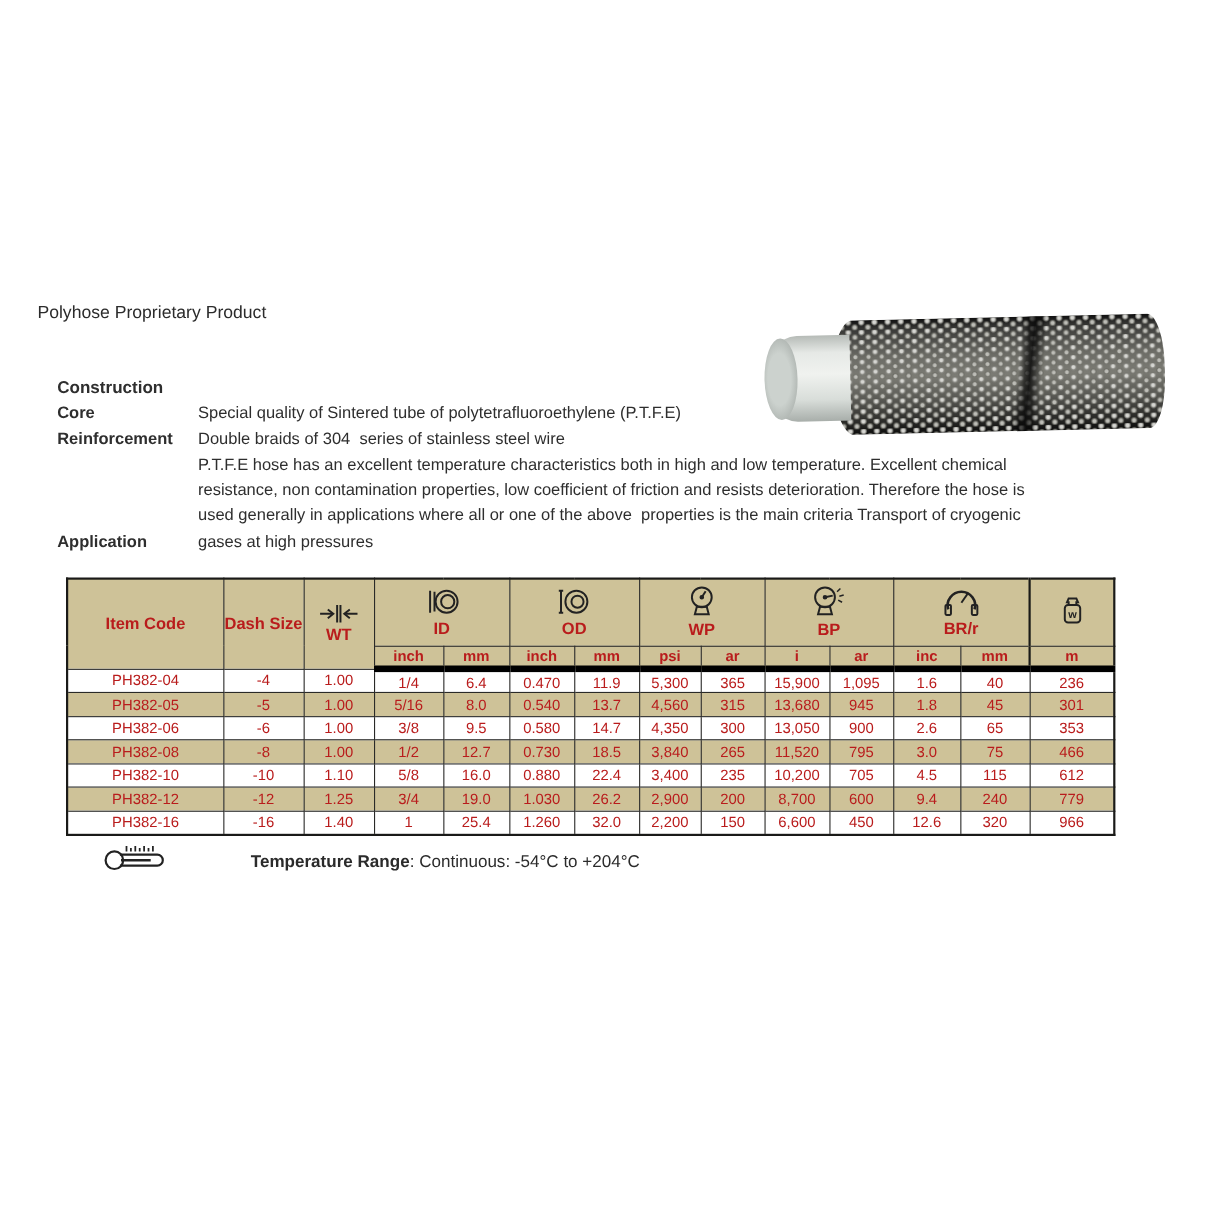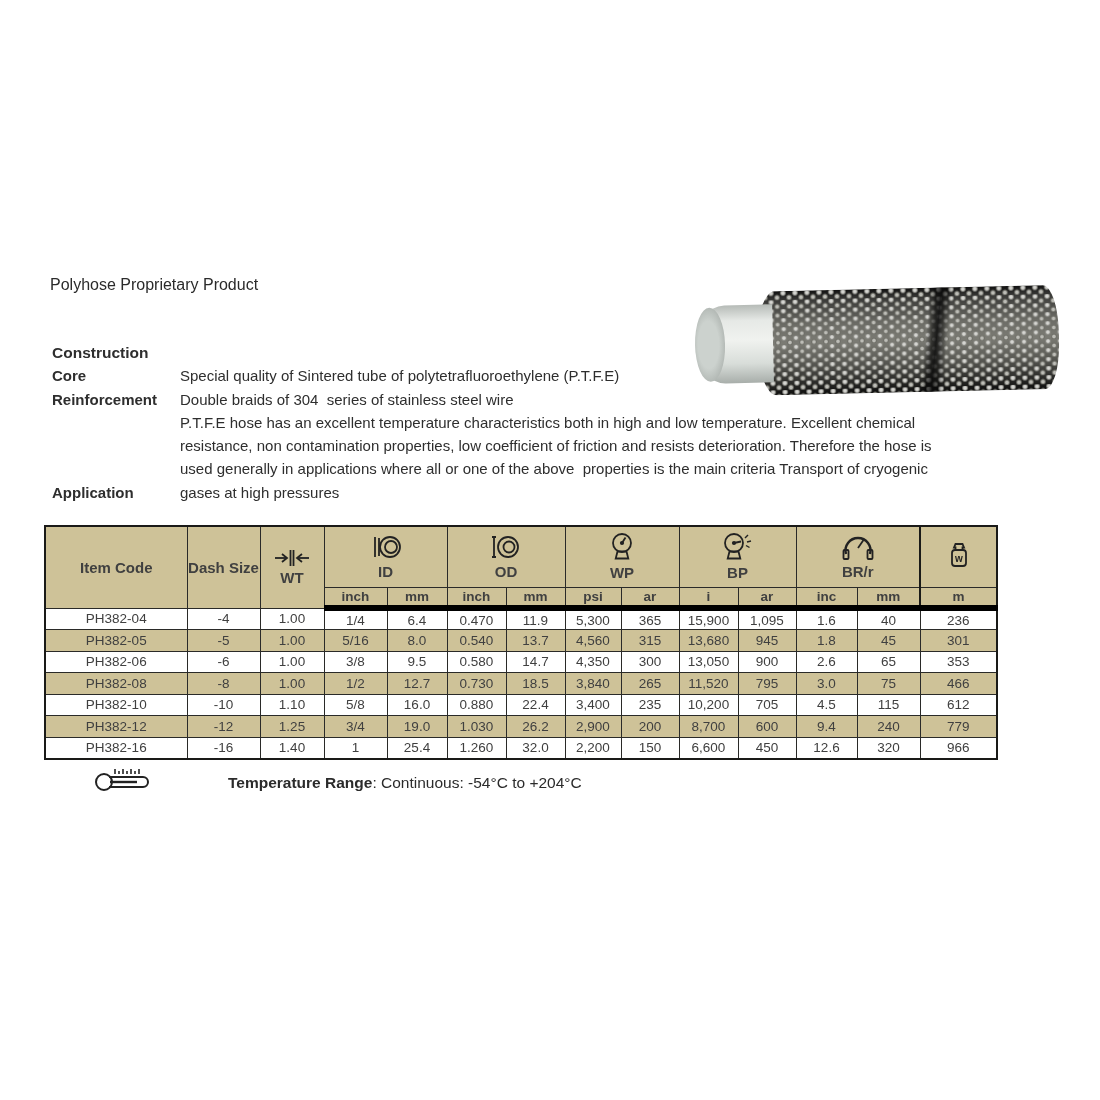--- a/index.html
+++ b/index.html
@@ -9,21 +9,21 @@
     --text-col:#2e2e2e;
   }
   *{margin:0;padding:0;box-sizing:border-box;}
   html,body{background:#ffffff;}
   .sheet{
     position:relative;width:1100px;height:1100px;background:#ffffff;
     font-family:"Liberation Sans", sans-serif;color:var(--text-col);overflow:hidden;
   }
   
   .title{position:absolute;left:50px;top:240px;font-size:26px;font-weight:bold;color:#2b2b2b;letter-spacing:.5px;}
-  .subtitle{position:absolute;left:50px;top:276px;font-size:16px;color:#2b2b2b;}
+  .subtitle{position:absolute;left:34px;top:276px;font-size:16px;color:#2b2b2b;}
   
   .construction{position:absolute;left:52px;top:341px;width:900px;font-size:15px;line-height:23.3px;}
   .cons-heading{font-weight:bold;font-size:15.5px;}
   .cons-row{display:flex;align-items:flex-end;}
   .cons-label{width:128px;font-weight:bold;flex:0 0 128px;}
   .cons-text{width:812px;white-space:pre-wrap;}
   
   .hose{position:absolute;left:695px;top:289px;width:364px;height:104px;transform:rotate(-1.3deg);}
   .braid{
     position:absolute;left:62px;top:0;right:0;bottom:0;
@@ -44,23 +44,23 @@
     background:linear-gradient(180deg,#b6bbb7 0%, #e6e9e6 20%, #f0f2ef 45%, #d8ddd9 75%, #a8aeaa 100%);
     border-radius:30px 0 0 30px / 39px 0 0 39px;
   }
   .tube::before{
     content:"";position:absolute;left:0;top:2px;bottom:2px;width:30px;
     background:radial-gradient(ellipse at 45% 50%, #ccd2ce 45%, #a7ada9 85%, #979d99 100%);
     border-radius:50%;
   }
   
   .spec-table{
-    position:absolute;left:44px;top:525px;width:952px;
+    position:absolute;left:60px;top:525px;width:952px;
     border-collapse:collapse;table-layout:fixed;
-    font-size:13.5px;color:#404040;
+    font-size:13.5px;color:#b91c1c;
   }
   .spec-table th,.spec-table td{border:1px solid var(--border-col);text-align:center;vertical-align:middle;}
   .spec-table{border:2px solid #1a1a18;}
   .spec-table thead th{background:var(--header-bg);font-weight:bold;}
   .spec-table thead tr.group-row th{height:61px;font-size:15px;}
   .spec-table thead tr.units-row th{height:21px;font-size:13.5px;border-bottom:6px solid #000000;}
   .spec-table tbody td{height:21.5px;background:#ffffff;}
   .spec-table tbody tr.stripe td{background:var(--stripe-bg);}
   .spec-table .w-col{border-left:2px solid #1a1a18;}
   .hdr-stack{display:flex;flex-direction:column;align-items:center;justify-content:center;gap:2px;}

